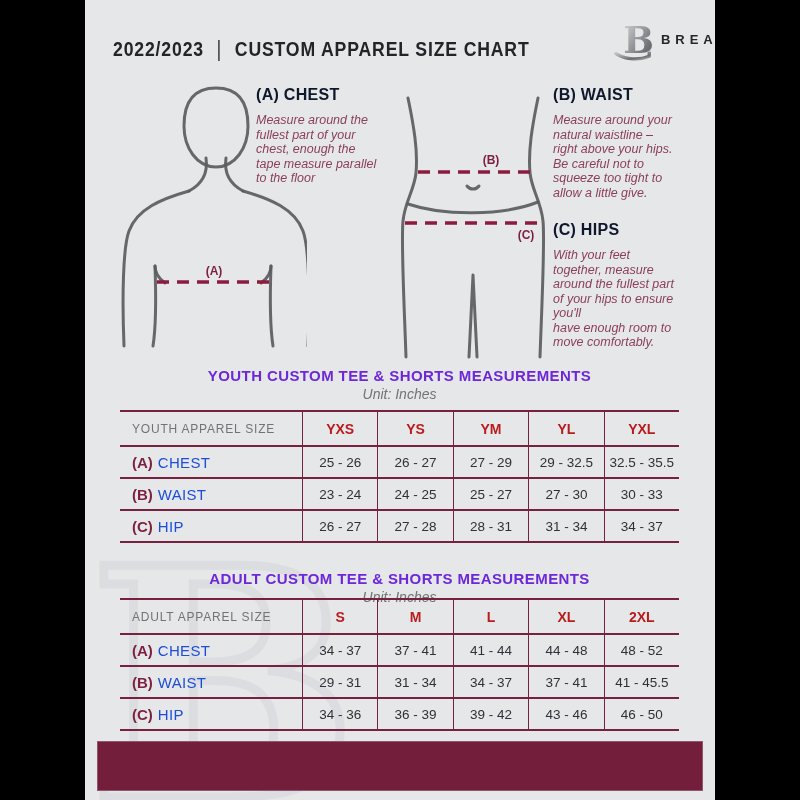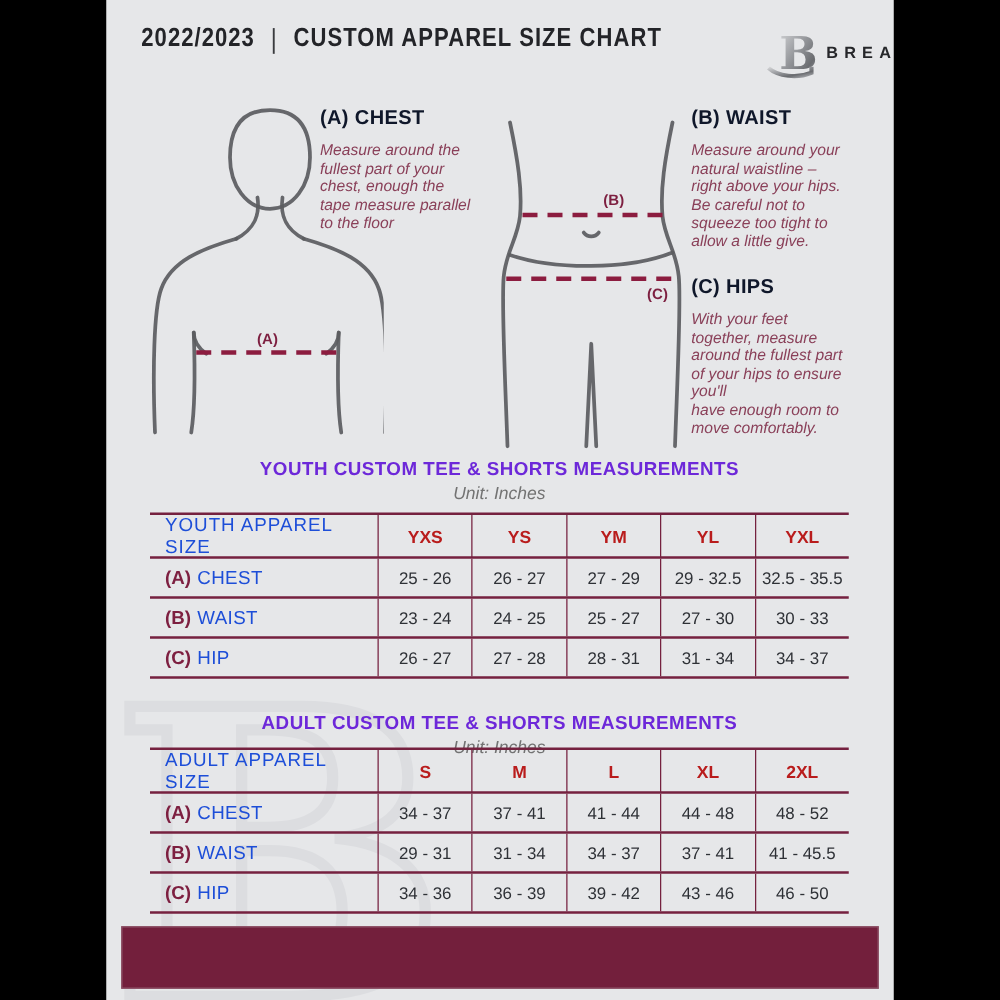--- a/index.html
+++ b/index.html
@@ -7,21 +7,21 @@
          font-family:"Liberation Sans",sans-serif;}
   .page{position:absolute;left:85px;top:0;width:630px;height:800px;background:#e6e7e9;overflow:hidden;}
 
   
   .watermark{position:absolute;left:4px;top:526px;z-index:1;
     font-family:"DejaVu Serif",serif;font-weight:bold;font-size:318px;line-height:1;
     color:transparent;-webkit-text-stroke:9px #dcdde0;}
 
   
   .header{position:absolute;left:28px;right:22px;top:18px;height:44px;z-index:2;
-          display:flex;justify-content:space-between;align-items:flex-start;}
+          display:flex;justify-content:space-between;align-items:flex-end;}
   .header-left{display:flex;align-items:center;white-space:nowrap;
     transform:scaleX(.84);transform-origin:left center;
     font-weight:bold;font-size:21px;letter-spacing:1px;color:#232428;}
   .header-left .sep{font-weight:normal;margin:0 15px;font-size:22px;color:#3a3b3e;}
   .brand{display:flex;align-items:center;gap:8px;}
   .brand-name{font-weight:bold;font-size:13px;letter-spacing:5px;color:#26272a;}
 
   
   .sec{position:absolute;z-index:2;}
   .sec-h{font-weight:bold;font-size:16px;letter-spacing:.3px;color:#0f172a;margin:0 0 9px 0;}
@@ -42,21 +42,21 @@
   
   .size-table{position:absolute;left:35px;width:559px;z-index:2;
               border-bottom:2px solid #75213f;}
   .t-row{display:grid;grid-template-columns:182px repeat(5,1fr);
          border-top:2px solid #75213f;height:30px;}
   .t-row.head{height:33px;}
   .cell{display:flex;align-items:center;justify-content:center;
         font-size:13.5px;color:#2e3136;box-sizing:border-box;}
   .cell + .cell{border-left:1.5px solid #75213f;}
   .label-cell{justify-content:flex-start;padding-left:12px;}
-  .head-label{font-size:15px;letter-spacing:.8px;color:#1d4ed8;}
+  .head-label{font-size:12px;letter-spacing:.8px;color:#737373;}
   .head-size{font-weight:bold;font-size:14px;color:#b91c1c;}
   .pfx{font-weight:bold;color:#7d1f40;font-size:15px;margin-right:5px;}
   .row-label{font-size:15px;color:#1d4ed8;letter-spacing:.3px;}
 
   
   .footer-bar{position:absolute;left:12px;top:741px;width:606px;height:50px;z-index:2;
               background:#731f3c;border:1px solid #90566b;box-sizing:border-box;}
 </style>
 </head>
 <body>

